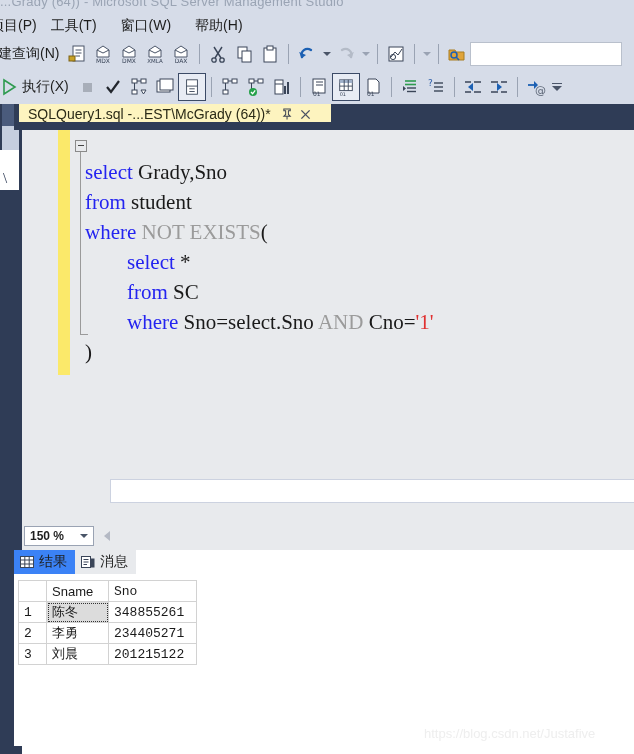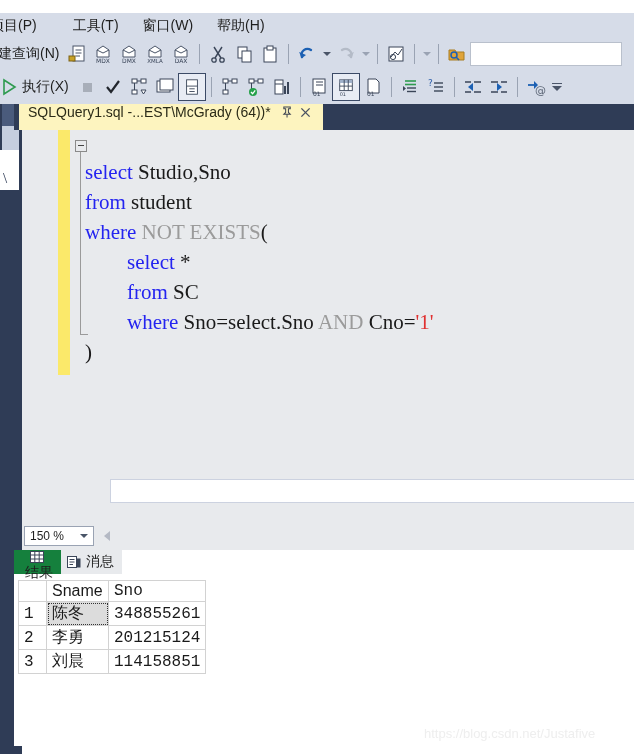--- a/index.html
+++ b/index.html
@@ -111,23 +111,23 @@
     position: absolute; left: 3px; top: 170px;
     font-size: 15px; color: #2f3c56; font-family: "Liberation Serif", serif;
   }
 
   
   .tabstrip {
     position: absolute; left: 14px; top: 104px; width: 620px; height: 26px;
     background: #2f3c56;
   }
   .doc-tab {
-    position: absolute; left: 5px; top: 0px; height: 26px;
+    position: absolute; left: 5px; top: 0px; height: 18px;
     background: #fdf4bf;
-    display: flex; align-items: flex-start; padding: 0 10px 0 9px;
+    display: flex; align-items: flex-end; padding: 0 18px 0 9px;
     box-sizing: border-box;
   }
   .doc-tab-title {
     font-size: 14px; color: #2b2b18; white-space: nowrap;
     font-family: "Liberation Sans", sans-serif;
   }
   .tab-pin {
     margin-left: 10px; width: 13px; height: 16px;
     display: flex; align-items: center; justify-content: center;
     color: #3c4352; font-size: 13px;
@@ -187,21 +187,21 @@
     position: absolute; left: 22px; top: 522px; width: 612px; height: 28px;
     background: #e8eaed;
   }
   .zoom-combo {
     position: absolute; left: 2px; top: 4px;
     width: 70px; height: 20px;
     background: #ffffff; border: 1px solid #9aa3b3;
     display: flex; align-items: center; box-sizing: border-box;
   }
   .zoom-val {
-    font-size: 12px; color: #1e1e1e; padding-left: 5px; flex: 1;
+    font-size: 12px; color: #1e1e1e; padding-left: 5px; flex: 1; font-weight: bold;
   }
   .zoom-combo .caret-dn { margin-right: 5px; }
   .hscroll-left {
     position: absolute; left: 82px; top: 9px;
     width: 0; height: 0;
     border-top: 5px solid transparent;
     border-bottom: 5px solid transparent;
     border-right: 6px solid #b4b9c4;
   }
 
@@ -212,29 +212,29 @@
   }
   .res-tabs {
     position: absolute; left: 0; top: 0; height: 24px;
     display: flex; align-items: flex-end;
   }
   .res-tab {
     height: 24px; display: flex; align-items: center;
     padding: 0 8px 0 6px; box-sizing: border-box;
     font-size: 14px; color: #1e1e1e; white-space: nowrap;
   }
-  .res-tab.active { background: #15803d; flex-direction: column; }
+  .res-tab.active { background: #3b82f6; }
   .res-tab.inactive { background: #e8eaed; }
   .res-tab-label { margin-left: 5px; }
 
   .grid {
     position: absolute; left: 4px; top: 30px;
     border-collapse: collapse;
     font-family: "Liberation Mono", monospace;
-    font-size: 16px;
+    font-size: 13px;
     color: #1a1a1a;
   }
   .grid th, .grid td {
     border: 1px solid #d2d2d2;
     padding: 1px 5px;
     height: 21px; box-sizing: border-box;
     text-align: left; font-weight: normal;
     background: #ffffff;
   }
   .grid th { color: #1a1a1a; }
@@ -256,24 +256,27 @@
     background: #2f3c56;
   }
 
   svg { display: block; }
 </style>
 </head>
 <body>
 
 <div id="app">
 
+  <div class="titlebar">
+    <div class="titlebar-text">...Grady (64)) - Microsoft SQL Server Management Studio</div>
+  </div>
 
   <div class="menubar">
     <div class="menu-item clipped">项目(P)</div>
-    <div class="menu-item" style="margin-left:28px">工具(T)</div>
+    <div class="menu-item" style="margin-left:6px">工具(T)</div>
     <div class="menu-item" style="margin-left:16px">窗口(W)</div>
     <div class="menu-item" style="margin-left:16px">帮助(H)</div>
   </div>
 
   <div class="toolbar row1">
     <div class="tb-label clipped">新建查询(N)</div>
 
     <div class="tb-btn">
       <svg width="20" height="20" viewBox="0 0 20 20">
         <rect x="6" y="2" width="11" height="15" fill="#fff" stroke="#4a5568"></rect>
@@ -558,21 +561,21 @@
         </svg>
       </span>
     </div>
   </div>
 
   <div class="editor">
     <div class="change-bar"></div>
     <div class="gutter-fold"></div>
     <div class="fold-line"></div>
     <div class="fold-line-foot"></div>
-    <pre class="code" id="code-area"><span class="kw">select</span><span> Studio,Sno</span>
+    <pre class="code" id="code-area"><span class="kw">select</span><span> Grady,Sno</span>
 <span class="kw">from</span><span> student</span>
 <span class="kw">where</span><span> </span><span class="gry">NOT EXISTS</span><span>(</span>
 <span>        </span><span class="kw">select</span><span> *</span>
 <span>        </span><span class="kw">from</span><span> SC</span>
 <span>        </span><span class="kw">where</span><span> Sno=select.Sno </span><span class="gry">AND</span><span> Cno=</span><span class="str">'1'</span>
 <span>)</span></pre>
     <div class="cur-line"></div>
   </div>
 
   <div class="zoom-strip">
@@ -621,26 +624,26 @@
       </thead>
       <tbody id="results-body">
           <tr>
             <td class="col-rn">1</td>
             <td class="col-sname selected">陈冬</td>
             <td class="col-sno">348855261</td>
           </tr>
           <tr>
             <td class="col-rn">2</td>
             <td class="col-sname">李勇</td>
-            <td class="col-sno">201215124</td>
+            <td class="col-sno">234405271</td>
           </tr>
           <tr>
             <td class="col-rn">3</td>
             <td class="col-sname">刘晨</td>
-            <td class="col-sno">114158851</td>
+            <td class="col-sno">201215122</td>
           </tr>
         </tbody>
     </table>
   </div>
 
   <div class="watermark">https://blog.csdn.net/Justafive</div>
   <div class="bottom-rail"></div>
 
 </div>
 

